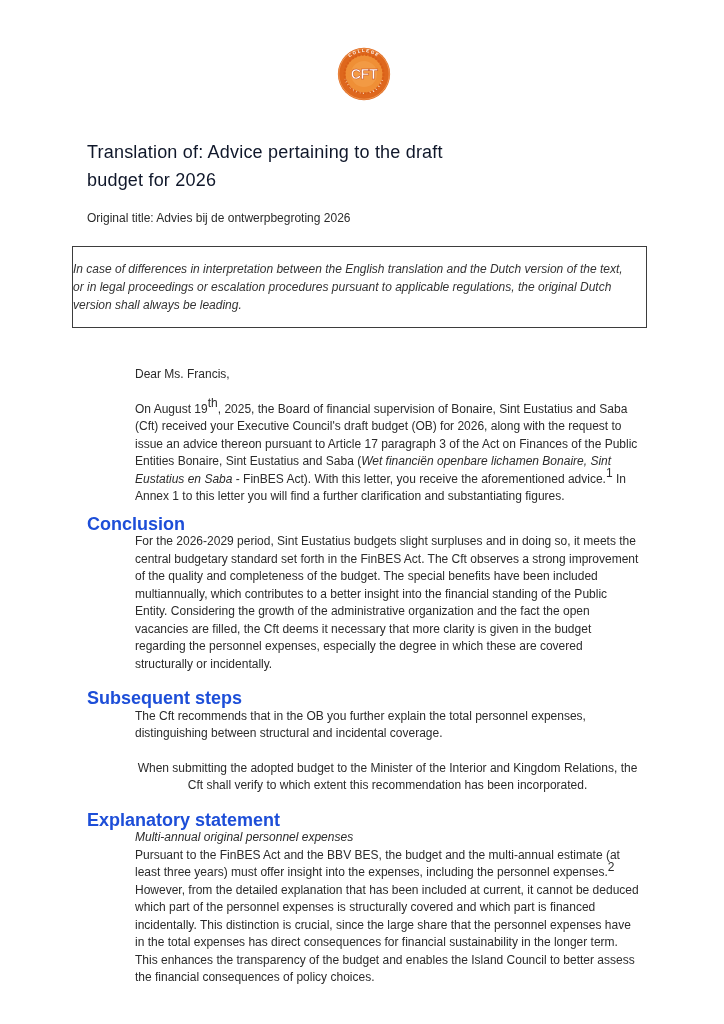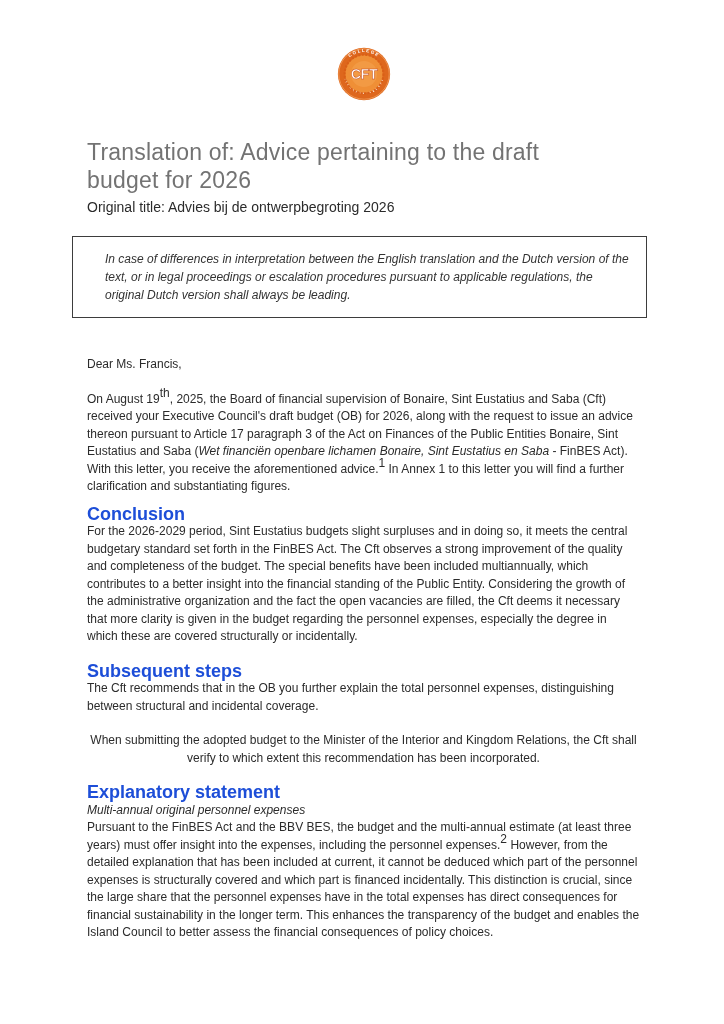--- a/index.html
+++ b/index.html
@@ -18,49 +18,50 @@
     padding: 0 84px 0 87px;
     background: #ffffff;
   }
   .logo-wrap {
     padding-top: 46px;
     text-align: center;
   }
   .logo-wrap svg { display: inline-block; }
   h1.title {
     margin-top: 32px;
-    font-size: 23px;
+    font-size: 18px;
     font-weight: 400;
     line-height: 28px;
-    color: #737373;
+    color: #0f172a;
     letter-spacing: 0.2px;
   }
   h1.title span { display: block; }
   .original-title {
-    margin-top: 5px;
-    font-size: 14px;
+    margin-top: 17px;
+    font-size: 12px;
     color: #2b2b2b;
   }
   .disclaimer-box {
     margin-top: 21px;
     margin-left: -15px;
     width: 575px;
     border: 1px solid #3d3d3d;
-    padding: 13px 16px 13px 32px;
+    padding: 13px 16px 13px 0;
     font-style: italic;
     font-size: 12px;
     line-height: 18px;
     color: #333333;
   }
   .salutation { margin-top: 38px; }
   p.body, .salutation {
     font-size: 12px;
     line-height: 17.5px;
     color: #2b2b2b;
     max-width: 556px;
+    margin-left: 48px;
   }
   p.intro { margin-top: 17px; }
   h3.sec-head {
     font-size: 18px;
     line-height: 17.5px;
     font-weight: 700;
     color: #1d4ed8;
   }
   .h-conclusion { margin-top: 10px; }
   .h-subsequent { margin-top: 17px; }

